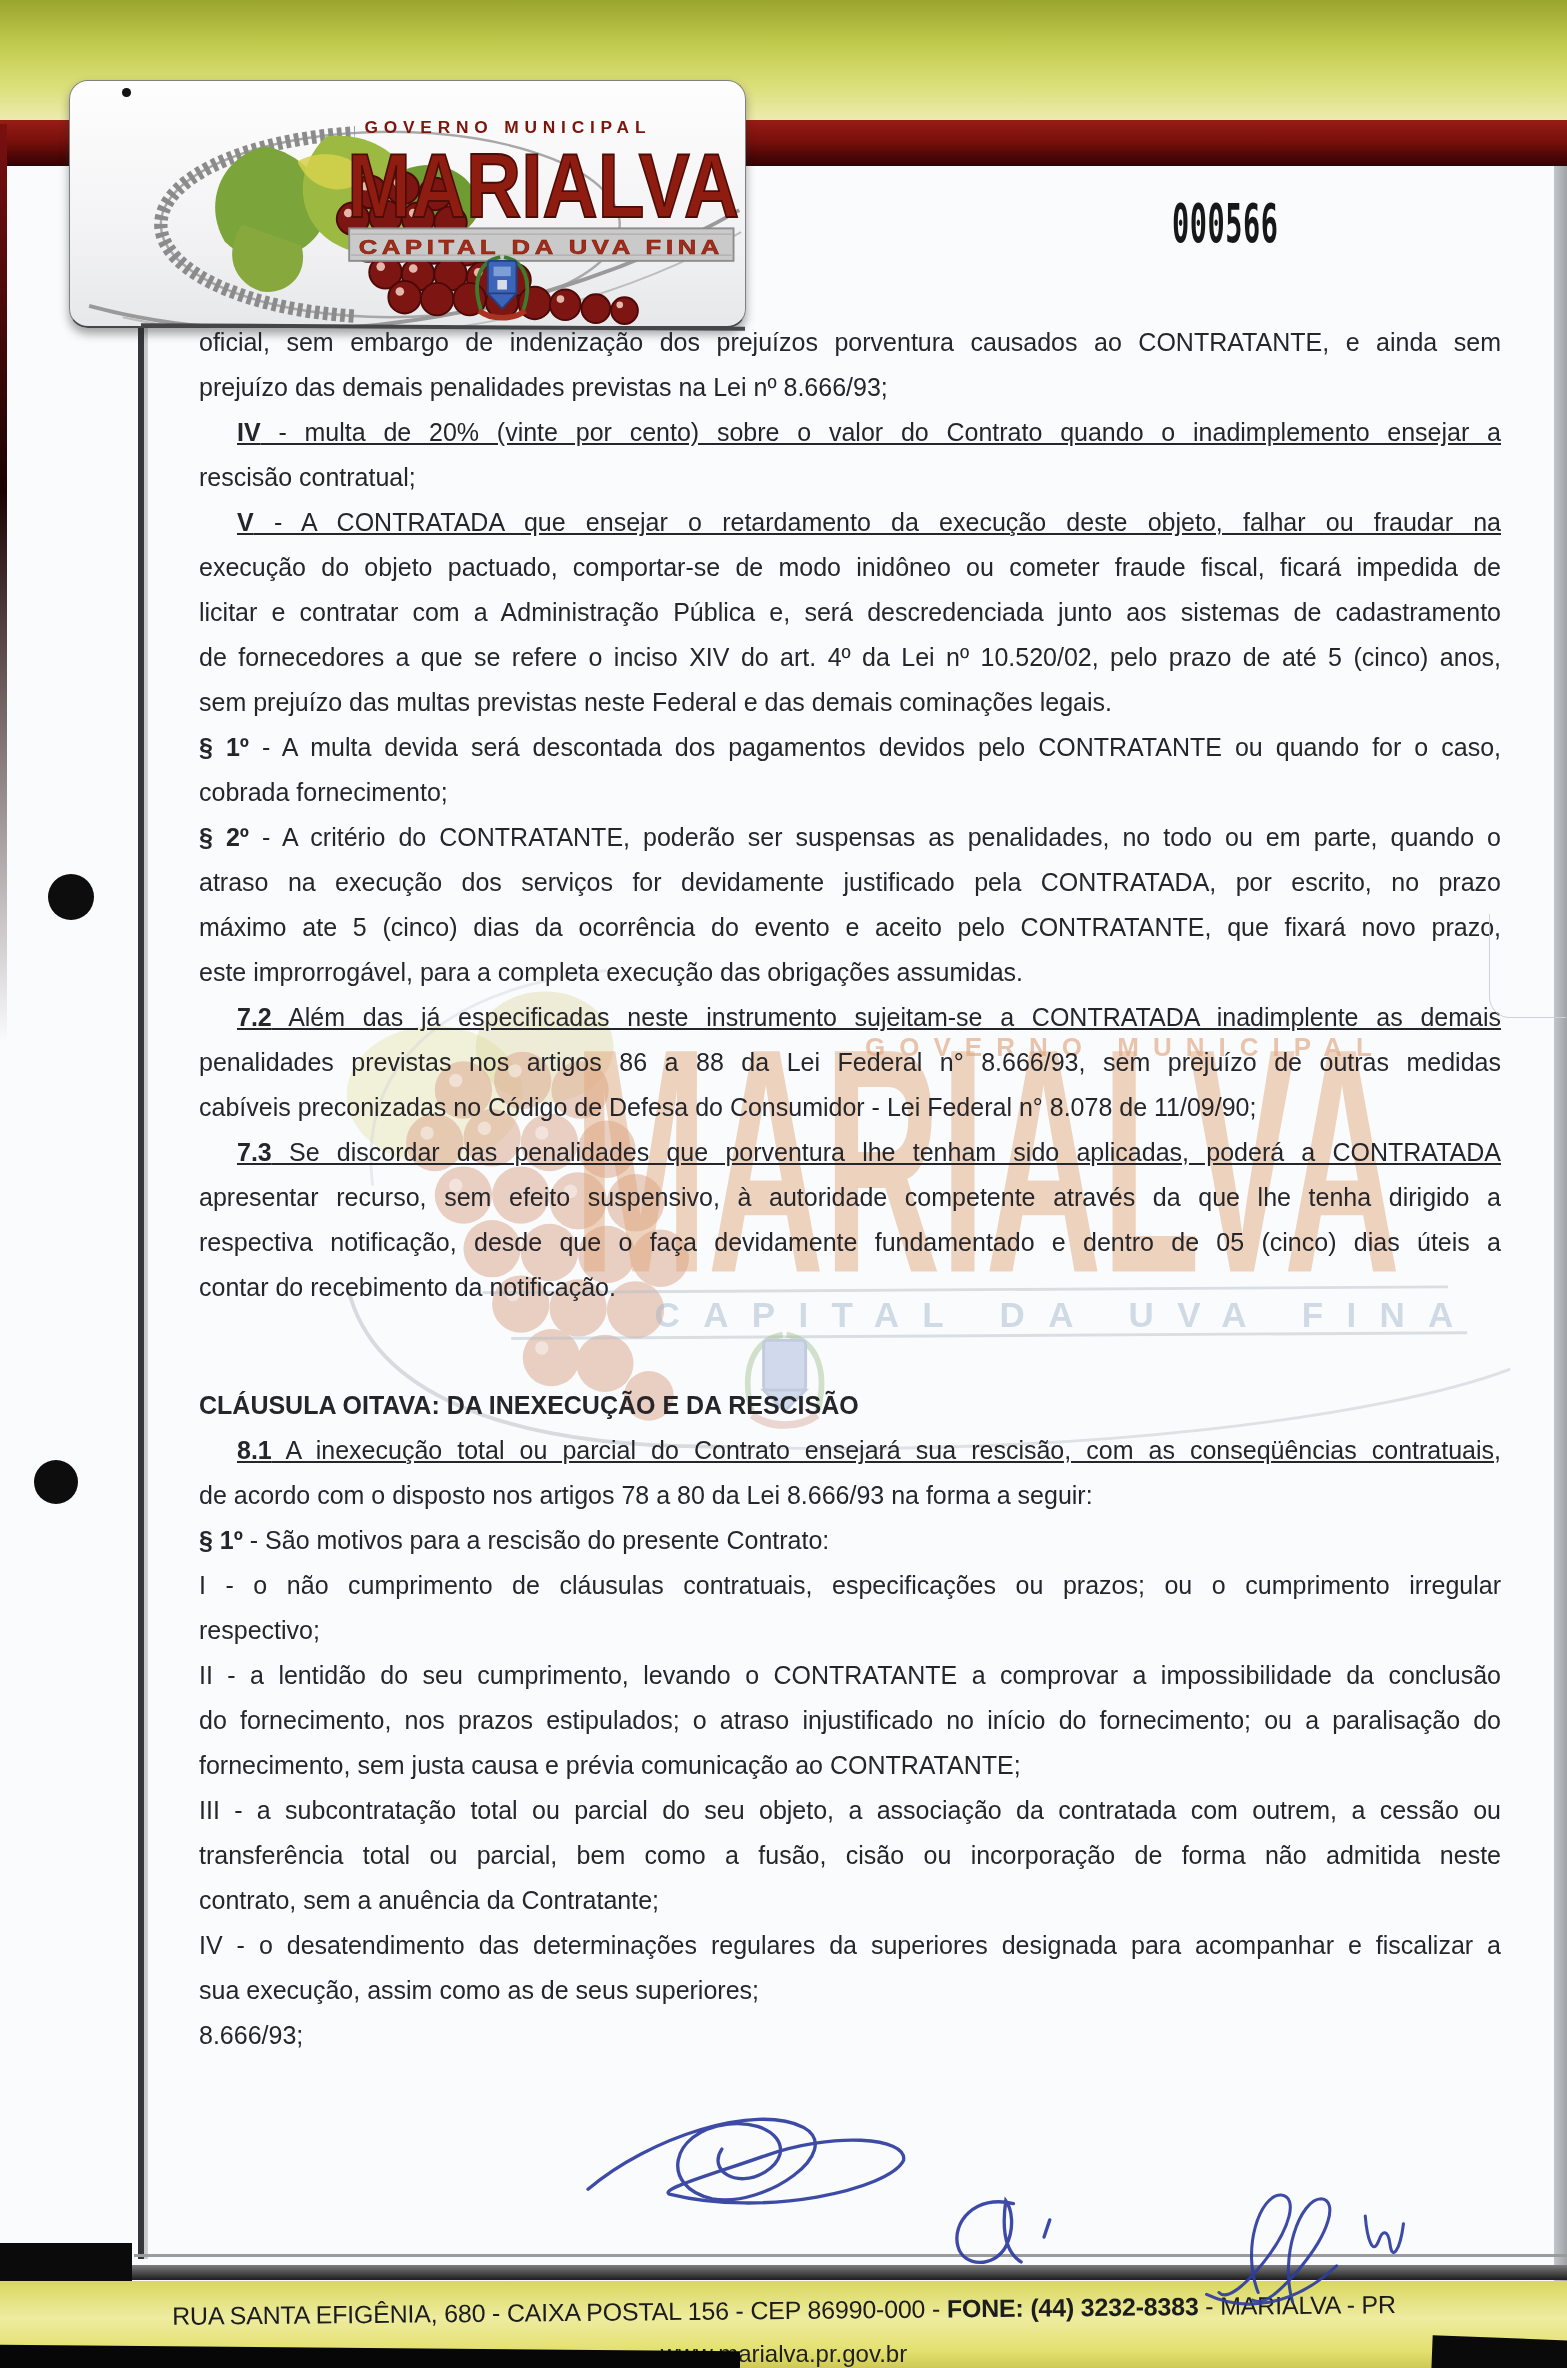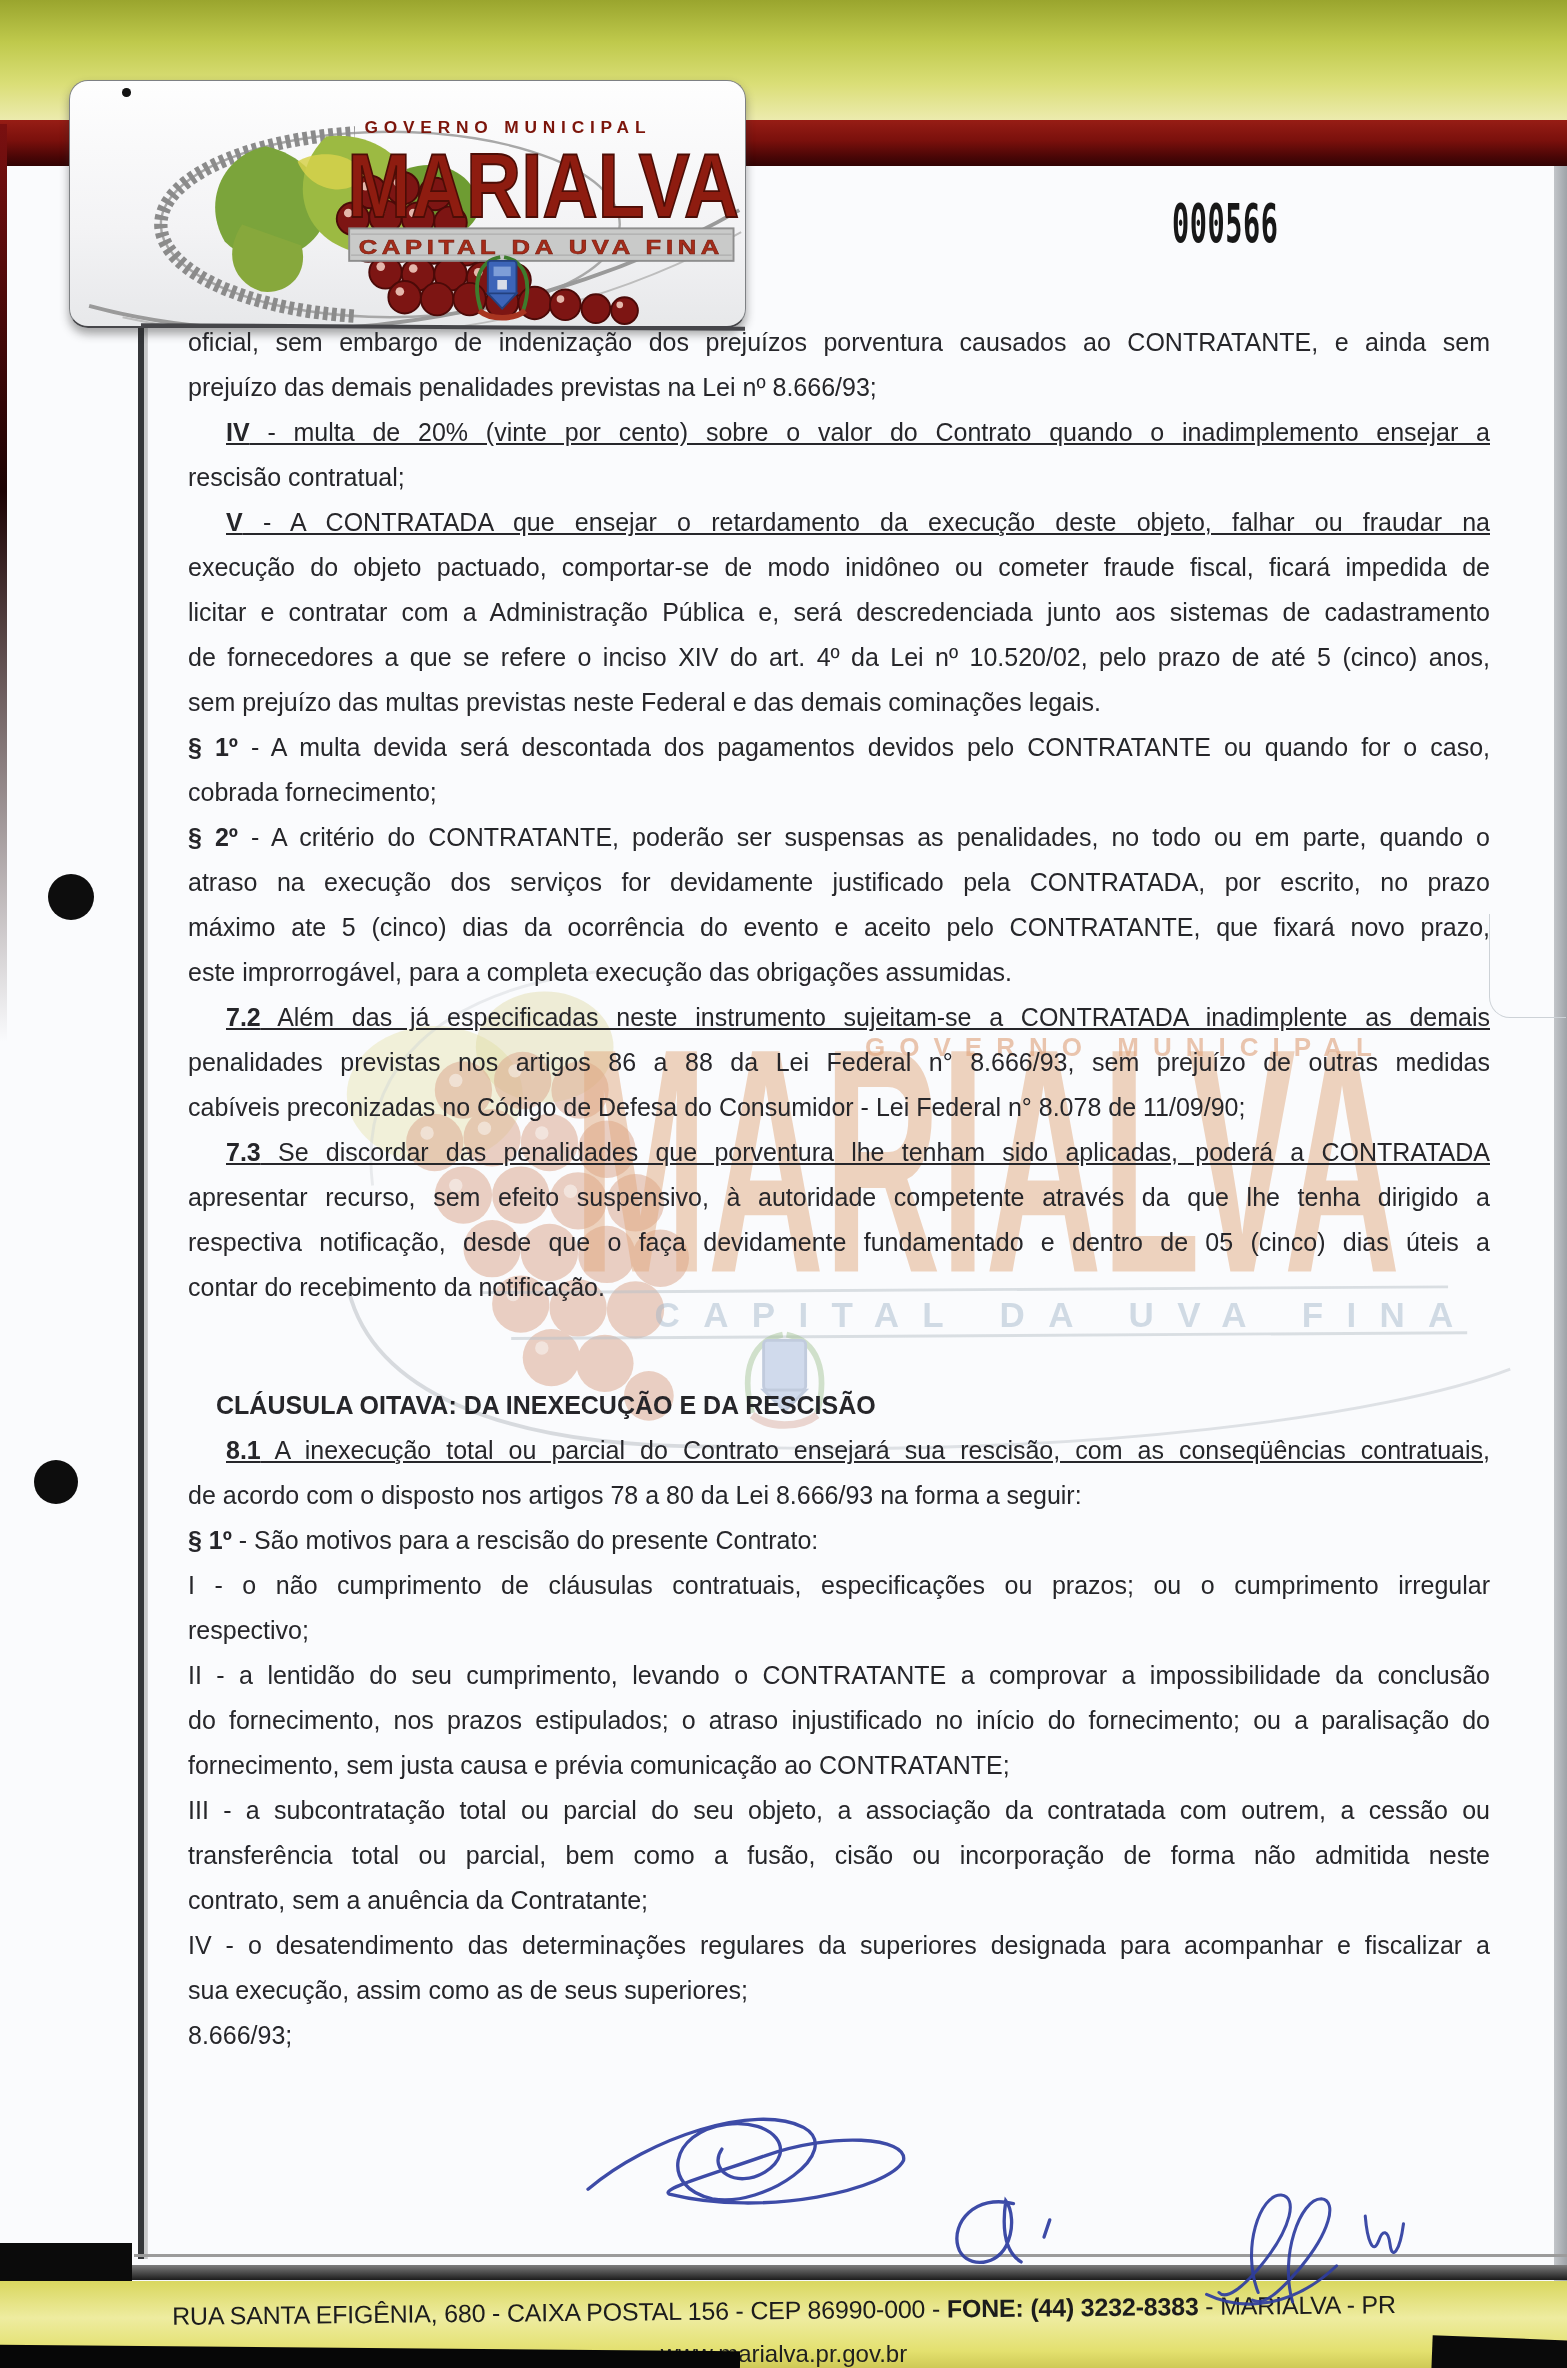--- a/index.html
+++ b/index.html
@@ -42,27 +42,27 @@
     color:#181818;letter-spacing:1px;transform:scaleX(.53);transform-origin:left top;}
   
   .logo-card{position:absolute;left:69px;top:80px;width:675px;height:245px;border-radius:19px;
     background:linear-gradient(180deg,#fefefe 0%,#f3f3f5 60%,#e7e8ea 100%);
     border:1.9px solid #7e8184;border-bottom:2.9px solid #46464a;
     box-shadow:0 5.7px 9.6px rgba(40,40,40,.42);overflow:hidden;}
   .logo-card svg{display:block;width:100%;height:100%;}
   
   .watermark{position:absolute;left:320px;top:937px;width:1195px;height:521px;pointer-events:none;}
   
-  .doc-body{position:absolute;left:188px;top:320px;width:1302px;
+  .doc-body{position:absolute;left:199px;top:320px;width:1302px;
     font-size:25px;line-height:45px;color:#26262a;}
   .doc-body .line{text-align:justify;box-sizing:border-box;width:100%;}
   .doc-body .line.just{text-align-last:justify;}
   .doc-body .line.ind{padding-left:38px;text-decoration:underline;}
   .doc-body .line.head{font-weight:bold;text-align:left;text-align-last:left;}
-  .doc-body .line.gap{margin-top:73px;margin-left:28px;}
+  .doc-body .line.gap{margin-top:73px;}
   .doc-body .bp{font-weight:bold;}
   
   .footer-address{position:absolute;left:0;top:2296px;width:1568px;text-align:center;
     font-size:25px;color:#1c1c1c;letter-spacing:-0.2px;transform:rotate(-.55deg);white-space:pre;}
   .footer-address .bold{font-weight:bold;}
   .footer-site{position:absolute;left:0;top:2340px;width:1568px;text-align:center;
     font-size:24px;color:#1f1f1f;}
   
   .signatures{position:absolute;left:0;top:0;width:1568px;height:2369px;pointer-events:none;}
 </style>

